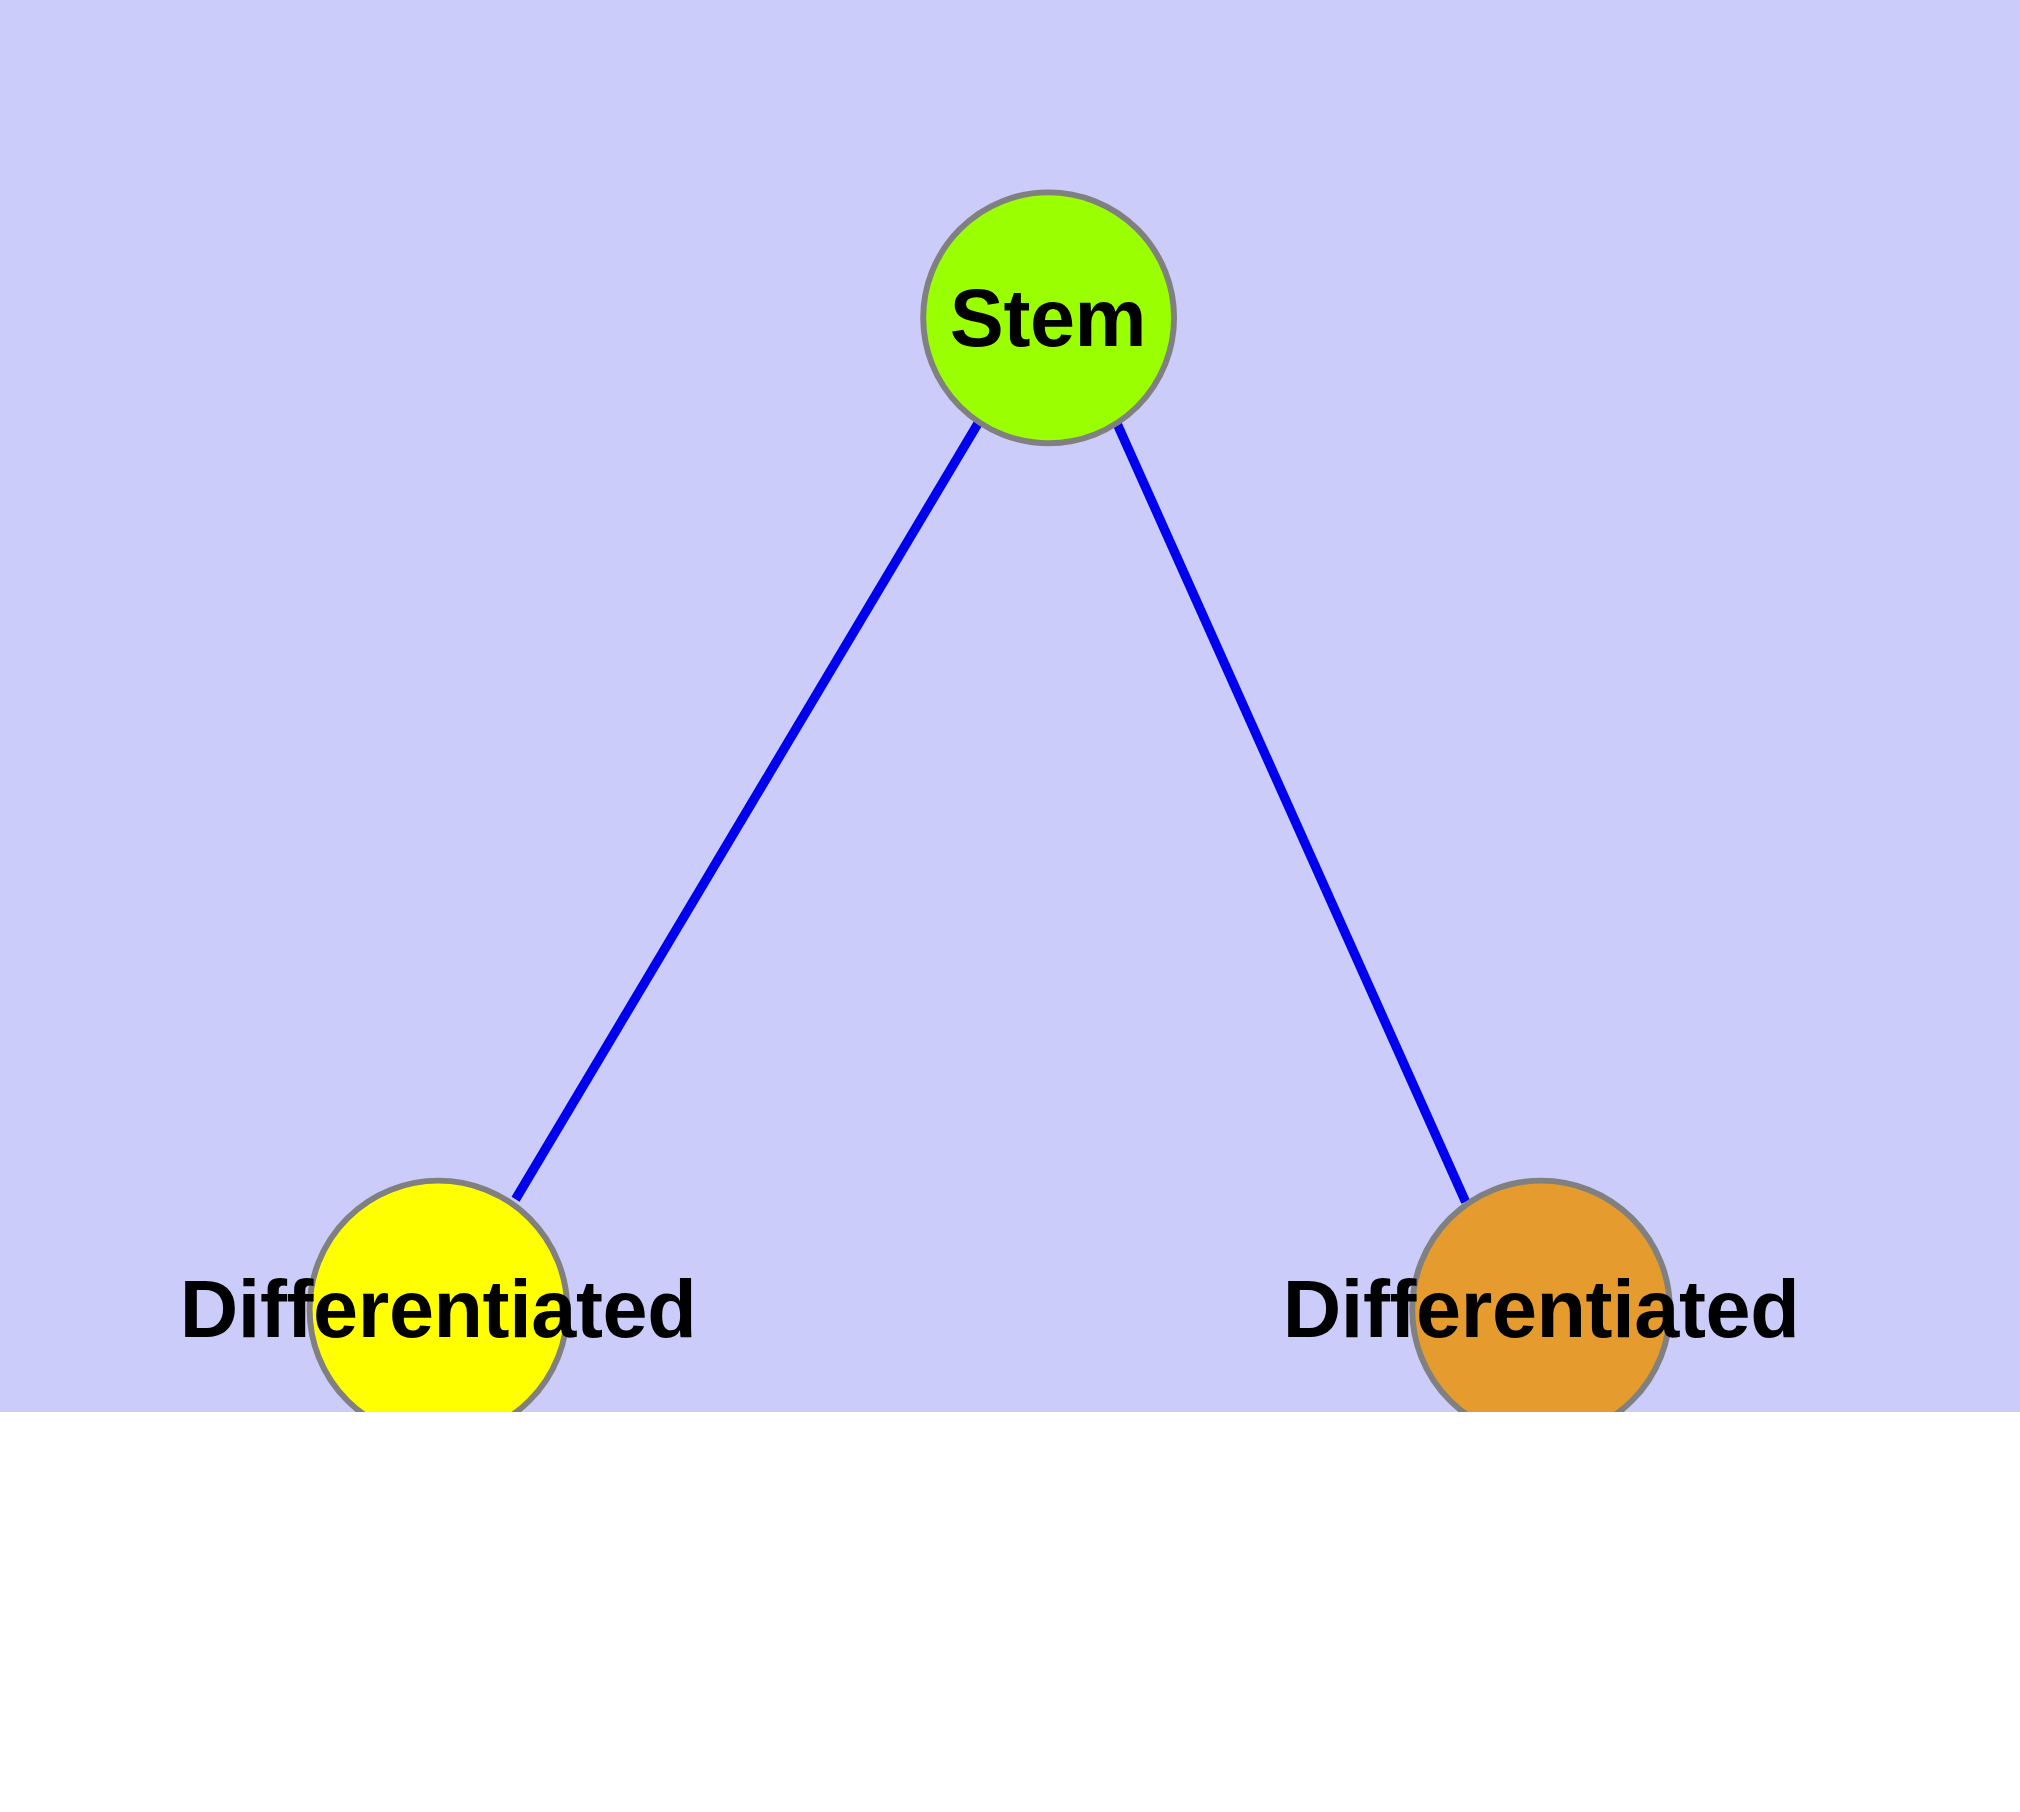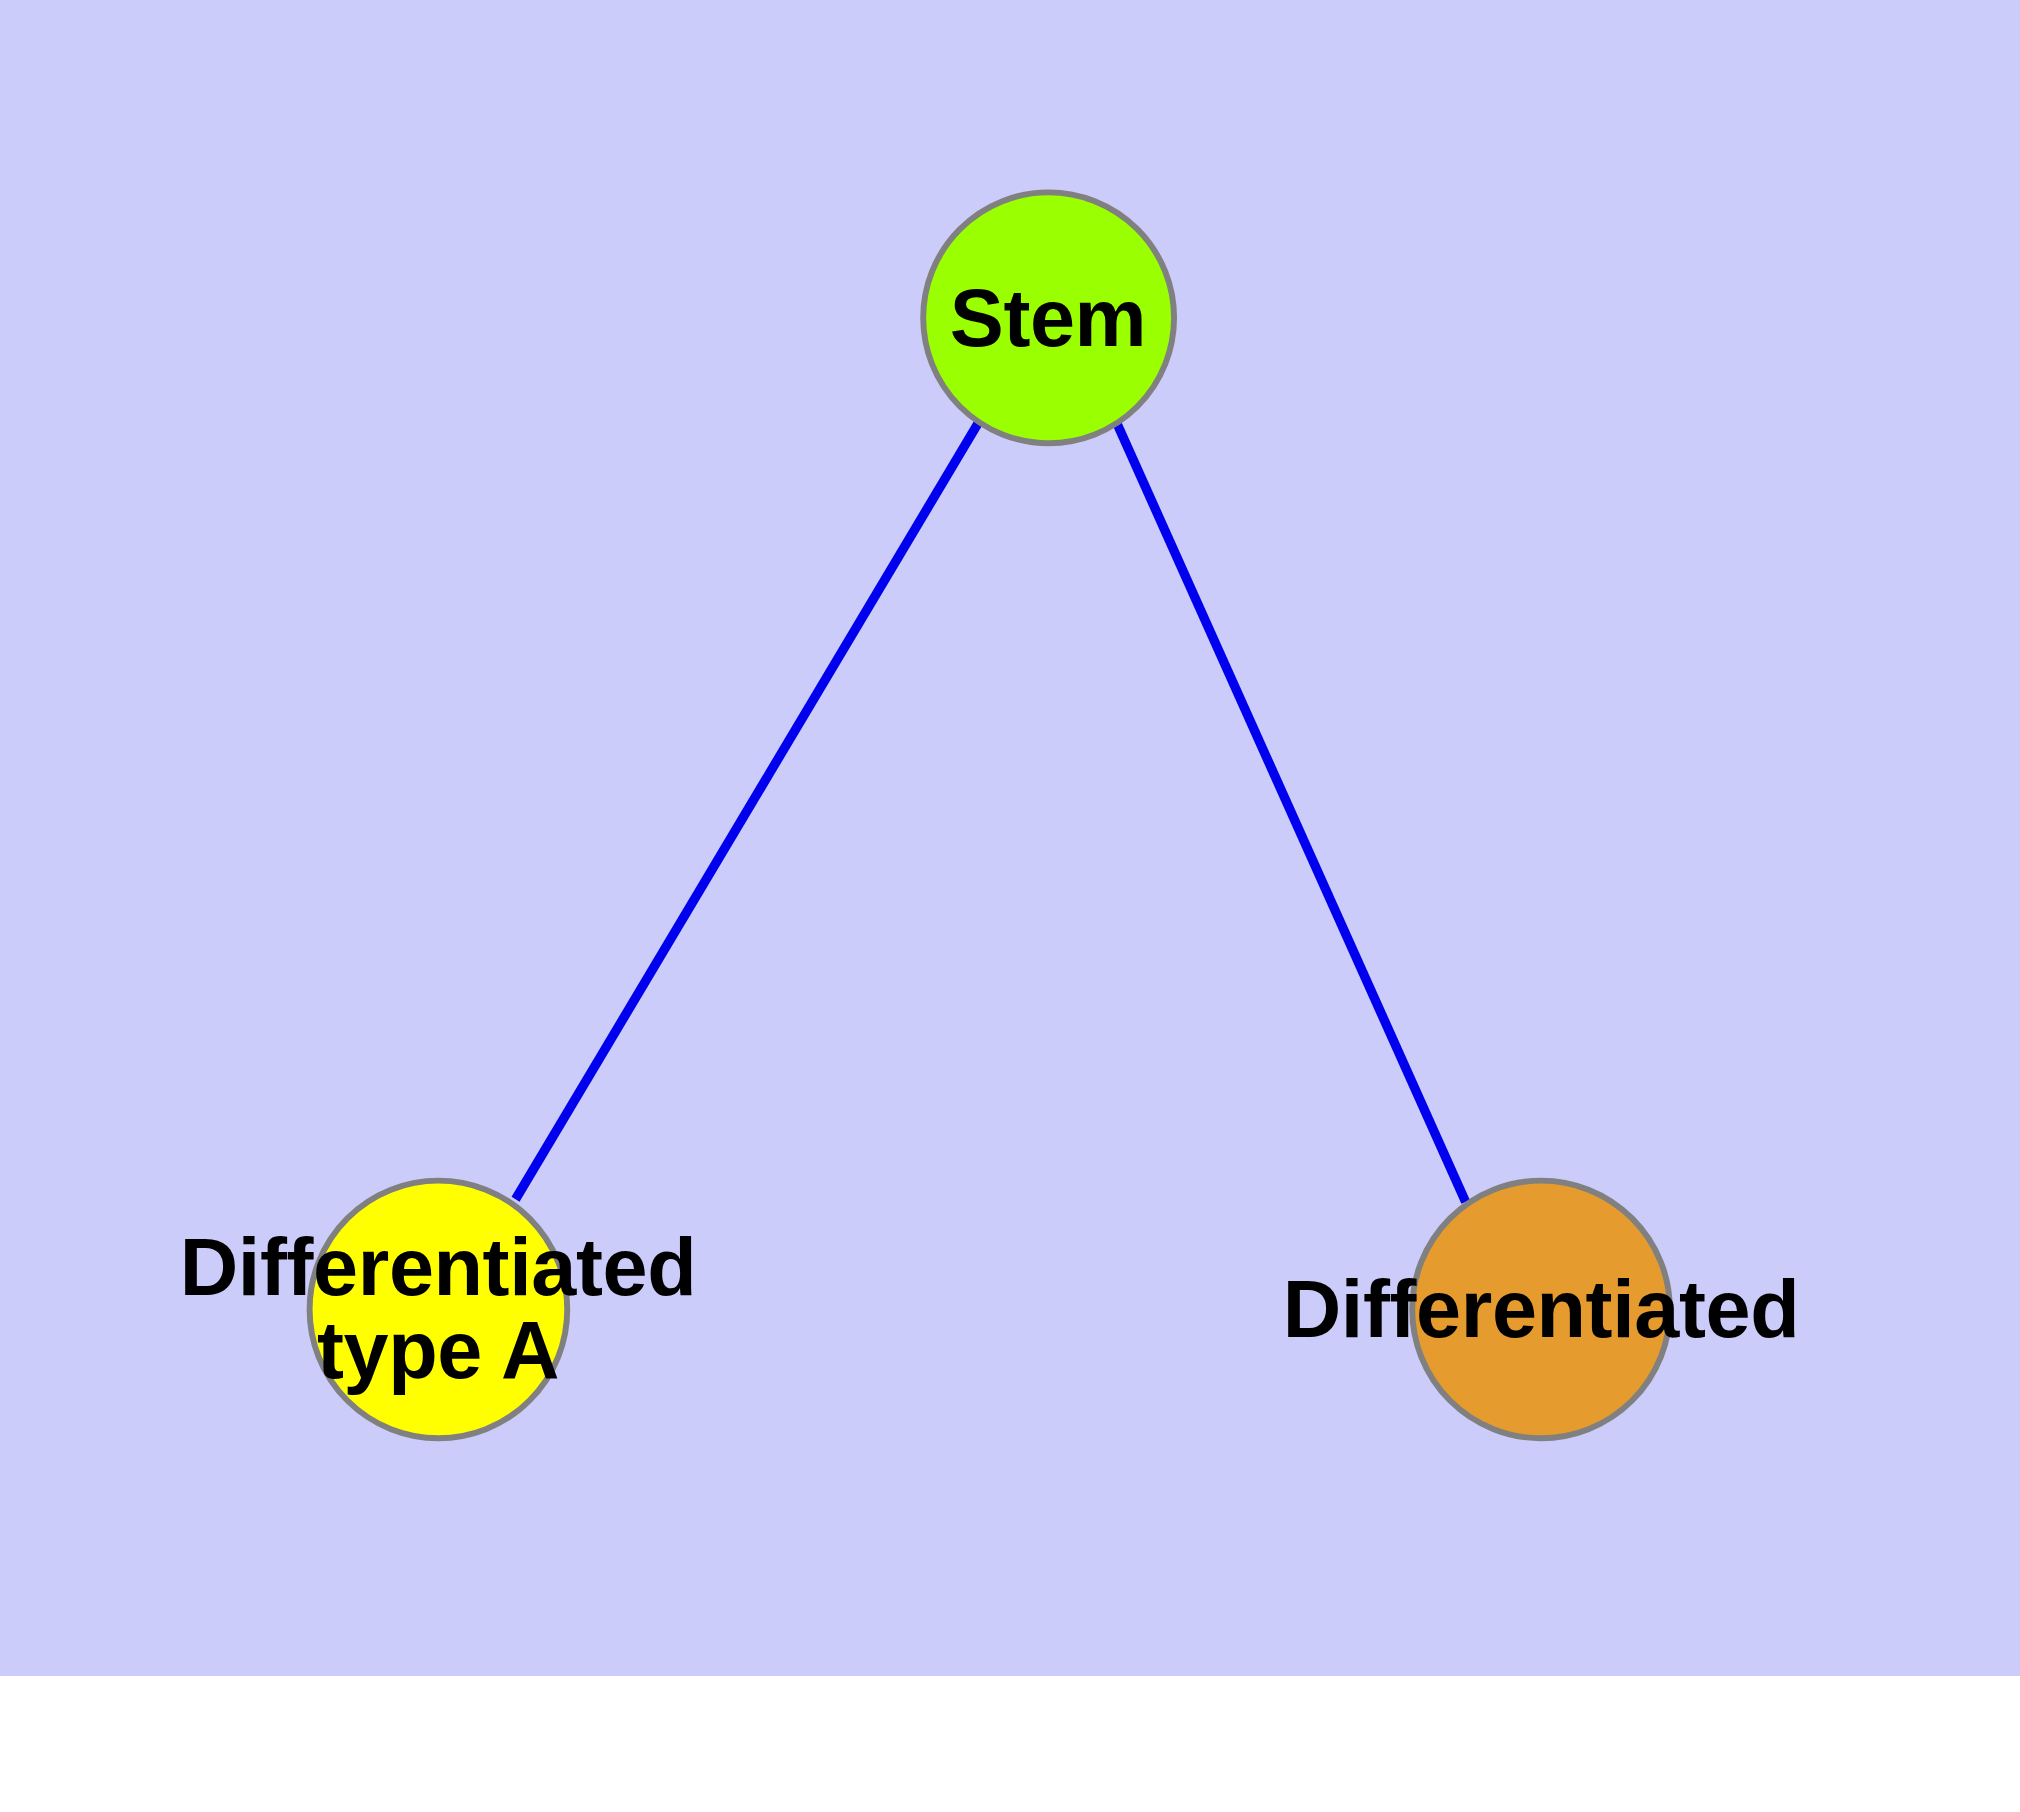--- a/index.html
+++ b/index.html
@@ -3,21 +3,21 @@
 <meta charset="utf-8">
 <style>
   html, body {
     margin: 0;
     padding: 0;
     background: #ffffff;
   }
   #canvas {
     position: relative;
     width: 2021px;
-    height: 1676px;
+    height: 1412px;
     background: #ccccfa;
     overflow: hidden;
     font-family: "Liberation Sans", "DejaVu Sans", sans-serif;
   }
   #graph-svg {
     position: absolute;
     left: 0;
     top: 0;
     width: 2021px;
     height: 1812px;
@@ -67,21 +67,20 @@
       <circle id="node2" cx="1818" cy="1545" r="152" fill="#e59b2e" stroke="#808080" stroke-width="7"></circle>
     </g>
   </svg>
 
   <div class="node-label" id="label-stem">
     <div>Stem</div>
   </div>
 
   <div class="node-label" id="label-type-a">
     <div>Differentiated</div>
-    <div>type A</div>
   </div>
 
   <div class="node-label" id="label-type-b">
     <div>Differentiated</div>
   </div>
 
 </div>
 
 
 </body></html>

